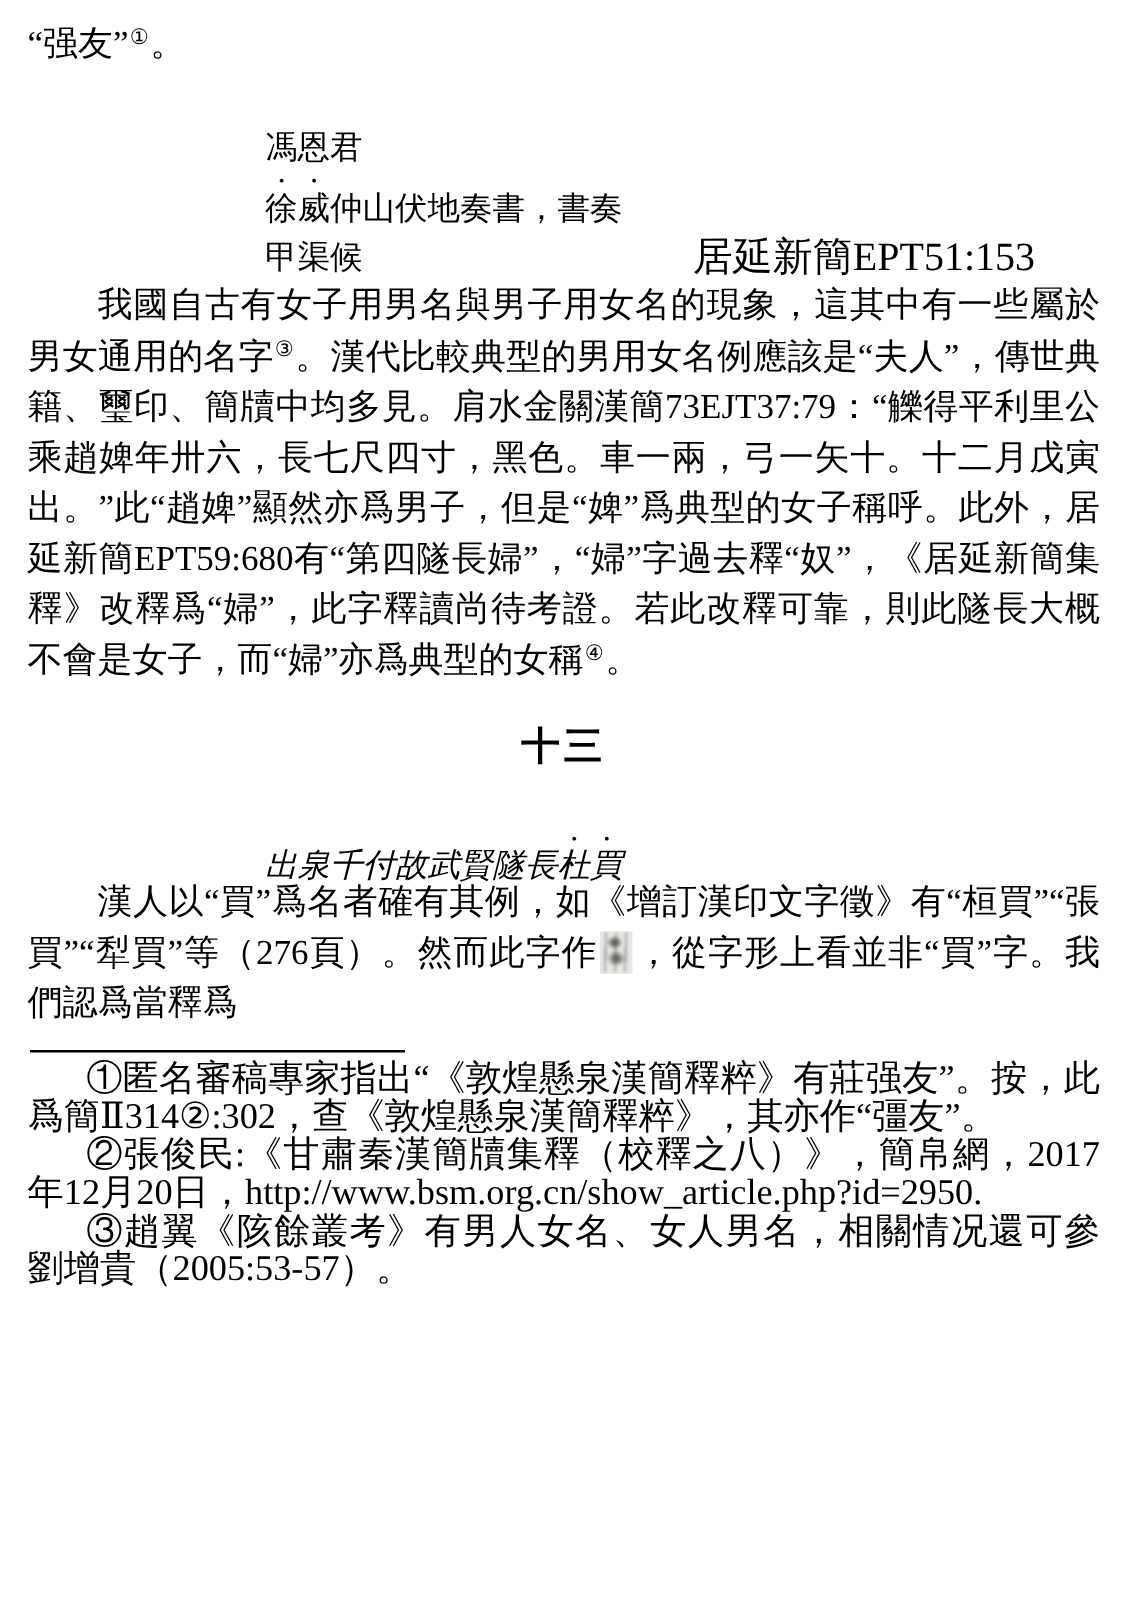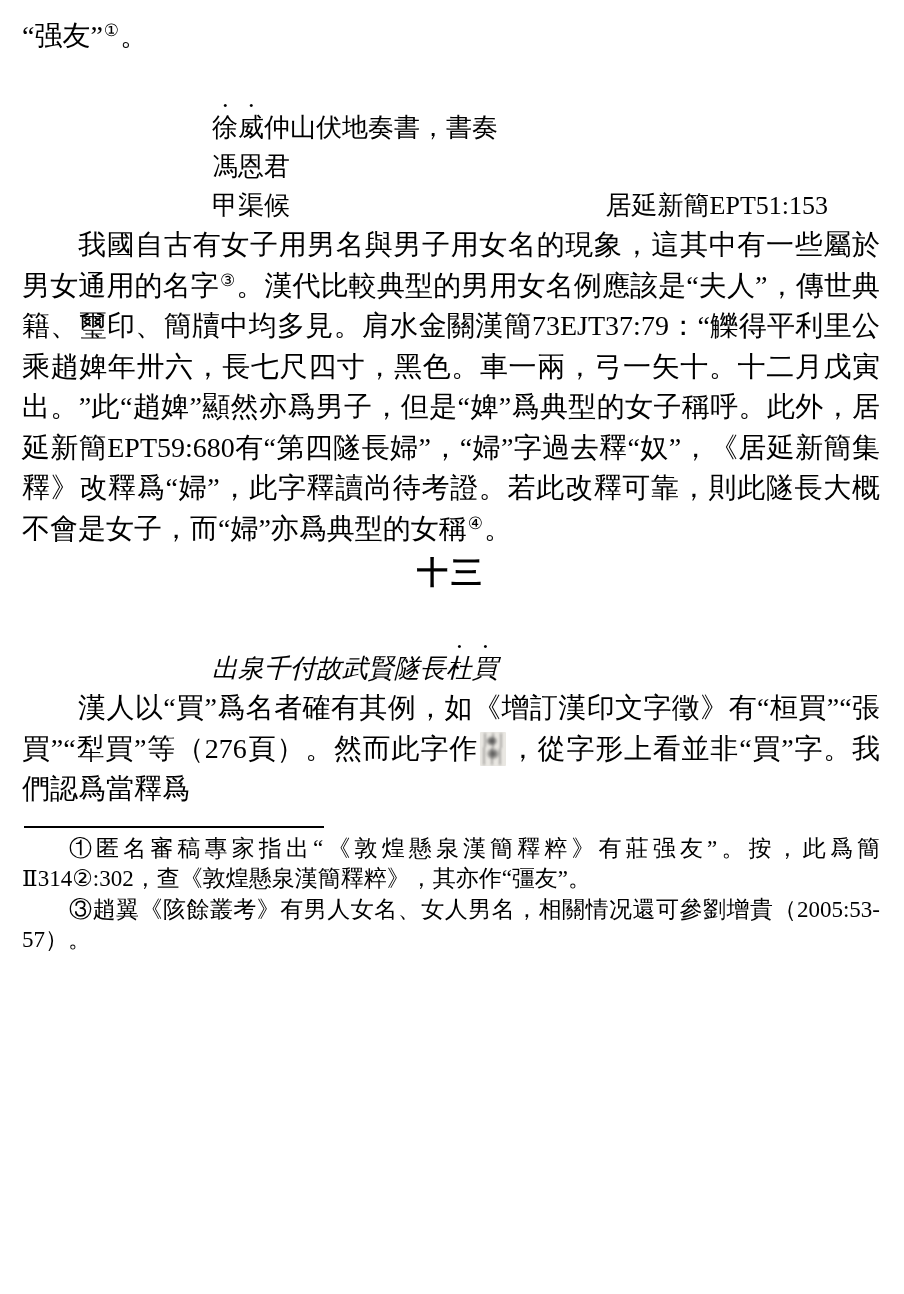--- a/index.html
+++ b/index.html
@@ -8,31 +8,31 @@
     font-family:"Liberation Serif","DejaVu Serif",serif;
     -webkit-font-smoothing:antialiased;
   }
   .page{box-sizing:border-box;width:904px;height:1294px;padding:16px 24px 0 22px;}
 
   
   .body-text{font-size:28px;line-height:40.5px;text-align:justify;margin:0;}
   .intro{text-indent:0;line-height:40px;}
   p.para{text-indent:56px;}
   .mt-para1{margin-top:14px;}
-  .mt-para3{margin-top:10px;}
+  .mt-para3{margin-top:0;}
 
   
   h2.sec{font-size:31px;line-height:40px;text-align:center;font-weight:bold;
          margin:34px 0 0 0;letter-spacing:3px;}
-  h2.sec13{margin-top:4px;}
+  h2.sec13{margin-top:28px;}
 
   
   .slip{margin:42px 0 0 190px;font-size:26px;line-height:39px;position:relative;}
   .slip-line{white-space:nowrap;}
-  .slip .ref{position:absolute;right:52px;bottom:0;font-size:26px;}
+  .slip .ref{position:absolute;right:52px;bottom:0;font-size:32px;}
   .slip2{margin-top:46px;margin-bottom:0;height:39px;font-style:italic;}
   .slip2 .ref{bottom:0;}
 
   
   sup.fnref{font-size:17px;line-height:0;vertical-align:9px;margin:0 1px;}
 
   
   .emph{
     -webkit-text-emphasis:filled dot;-webkit-text-emphasis-position:over right;
     text-emphasis:filled dot;text-emphasis-position:over right;
@@ -53,33 +53,33 @@
   .s2{width:63px;height:28px;vertical-align:-6px;}
   .s3{width:26px;height:34px;vertical-align:-8px;}
   .s3::before{background:
       radial-gradient(ellipse 8px 7px at 45% 25%, #303030 0%, rgba(50,50,50,.6) 45%, transparent 75%),
       radial-gradient(ellipse 9px 8px at 50% 65%, #373737 0%, rgba(55,55,55,.55) 45%, transparent 78%),
       repeating-linear-gradient(92deg, transparent 0 3px, rgba(60,60,60,.4) 3px 5px, transparent 5px 8px);}
 
   
   .fn-rule{width:300px;border:0;border-top:2.5px solid #000;margin:16px 0 6px 2px;}
   .footnotes{margin-top:4px;}
-  p.fn{font-size:23px;line-height:30.5px;text-align:justify;margin:0;text-indent:47px;}
+  p.fn{font-size:29px;line-height:30.5px;text-align:justify;margin:0;text-indent:47px;}
 </style>
 </head>
 <body>
 
 <div class="page">
 
   <p class="body-text intro">“强友”<sup class="fnref">①</sup>。</p>
 
 
   <div class="slip">
+    <div class="slip-line">馮恩君</div>
     <div class="slip-line"><span class="emph">徐威</span>仲山伏地奏書，書奏</div>
-    <div class="slip-line">馮恩君</div>
     <div class="slip-line">
       <span>甲渠候</span>
       <span class="ref">居延新簡EPT51:153</span>
     </div>
   </div>
 
 
   <p class="body-text para">我國自古有女子用男名與男子用女名的現象，這其中有一些屬於男女通用的名字<sup class="fnref">③</sup>。漢代比較典型的男用女名例應該是“夫人”，傳世典籍、璽印、簡牘中均多見。肩水金關漢簡73EJT37:79：“觻得平利里公乘趙婢年卅六，長七尺四寸，黑色。車一兩，弓一矢十。十二月戊寅出。”此“趙婢”顯然亦爲男子，但是“婢”爲典型的女子稱呼。此外，居延新簡EPT59:680有“第四隧長婦”，“婦”字過去釋“奴”，《居延新簡集釋》改釋爲“婦”，此字釋讀尚待考證。若此改釋可靠，則此隧長大概不會是女子，而“婦”亦爲典型的女稱<sup class="fnref">④</sup>。</p>
 
   <h2 class="sec sec13">十三</h2>
@@ -87,17 +87,18 @@
   <div class="slip slip2">
     <span class="slip-line">出泉千付故武賢隧長<span class="emph">杜買</span></span>
   </div>
 
   <p class="body-text para mt-para3">漢人以“買”爲名者確有其例，如《增訂漢印文字徵》有“桓買”“張買”“犁買”等（276頁）。然而此字作<span class="scan s3"></span>，從字形上看並非“買”字。我們認爲當釋爲</p>
 
   <hr class="fn-rule">
 
   <div class="footnotes">
     <p class="fn">①匿名審稿專家指出“《敦煌懸泉漢簡釋粹》有莊强友”。按，此爲簡Ⅱ314②:302，查《敦煌懸泉漢簡釋粹》，其亦作“彊友”。</p>
+    <p class="fn">②張俊民:《甘肅秦漢簡牘集釋（校釋之八）》，簡帛網，2017年12月20日，http://www.bsm.org.cn/show_article.php?id=2950.</p>
     <p class="fn">③趙翼《陔餘叢考》有男人女名、女人男名，相關情况還可參劉增貴（2005:53-57）。</p>
 
   </div>
 
 </div>
 
 </body></html>

